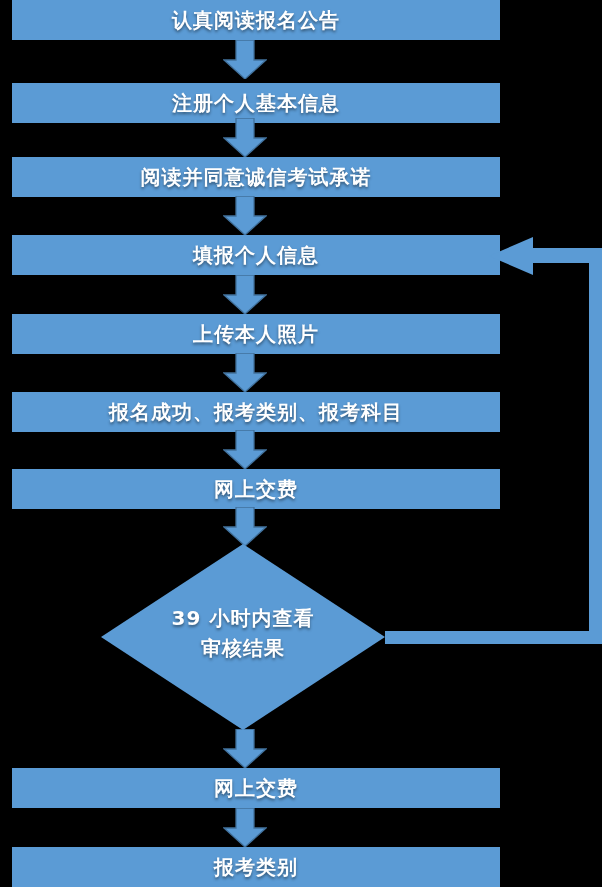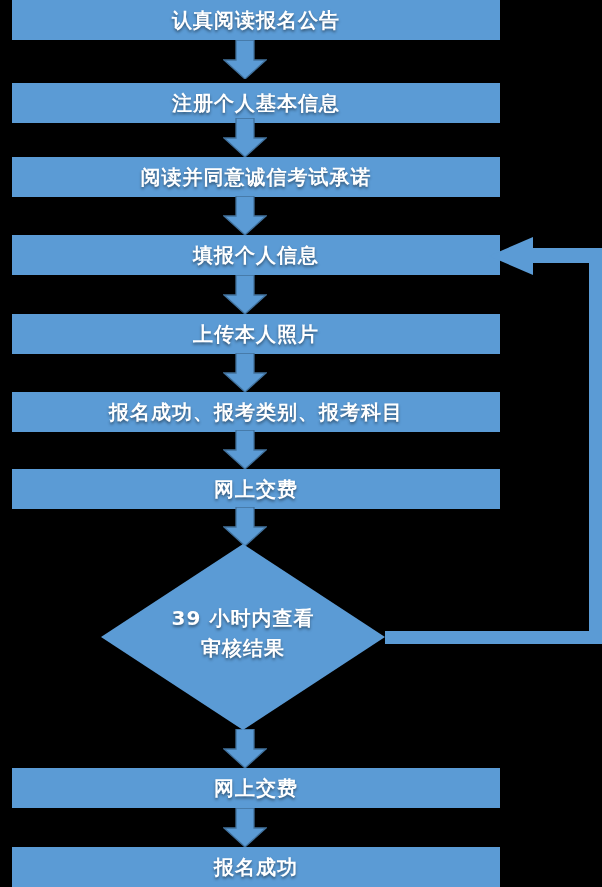--- a/index.html
+++ b/index.html
@@ -69,21 +69,21 @@
 <div class="canvas">
 
   <div class="box" style="top:0px">认真阅读报名公告</div>
   <div class="box" style="top:83px">注册个人基本信息</div>
   <div class="box" style="top:157px">阅读并同意诚信考试承诺</div>
   <div class="box" style="top:235px">填报个人信息</div>
   <div class="box" style="top:314px">上传本人照片</div>
   <div class="box" style="top:392px">报名成功、报考类别、报考科目</div>
   <div class="box" style="top:469px">网上交费</div>
   <div class="box" style="top:768px">网上交费</div>
-  <div class="box" style="top:847px">报名成功</div>
+  <div class="box" style="top:847px">报考类别</div>
 
   <svg class="darr" style="top:40px" viewBox="0 0 44 39" preserveAspectRatio="none">
       <polygon points="13,0 31,0 31,20 43,20 22,39 1,20 13,20"></polygon>
     </svg>
   <svg class="darr" style="top:118px" viewBox="0 0 44 39" preserveAspectRatio="none">
       <polygon points="13,0 31,0 31,20 43,20 22,39 1,20 13,20"></polygon>
     </svg>
   <svg class="darr" style="top:196px" viewBox="0 0 44 39" preserveAspectRatio="none">
       <polygon points="13,0 31,0 31,20 43,20 22,39 1,20 13,20"></polygon>
     </svg>

